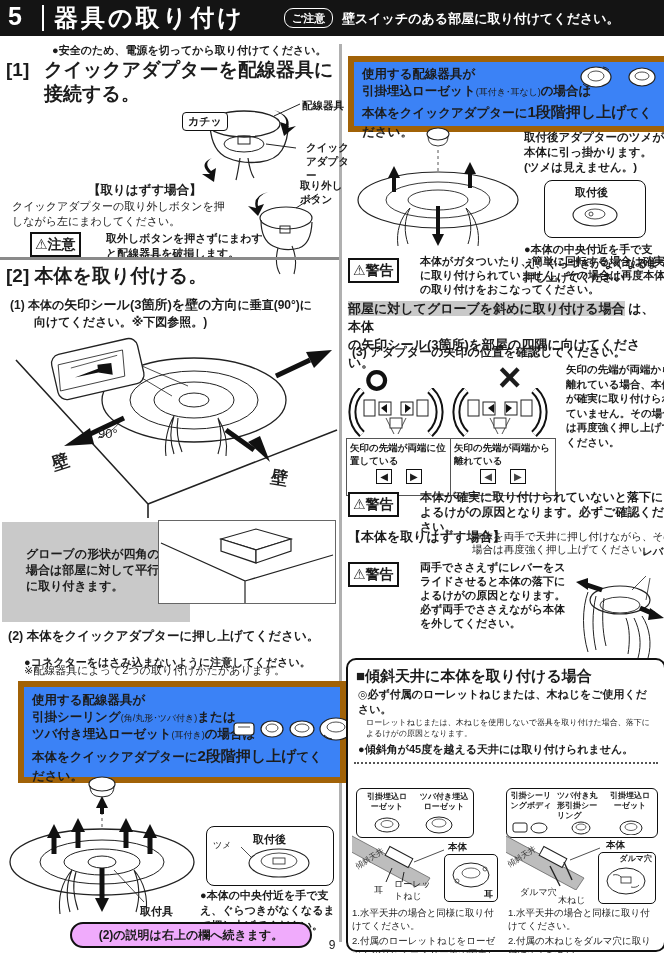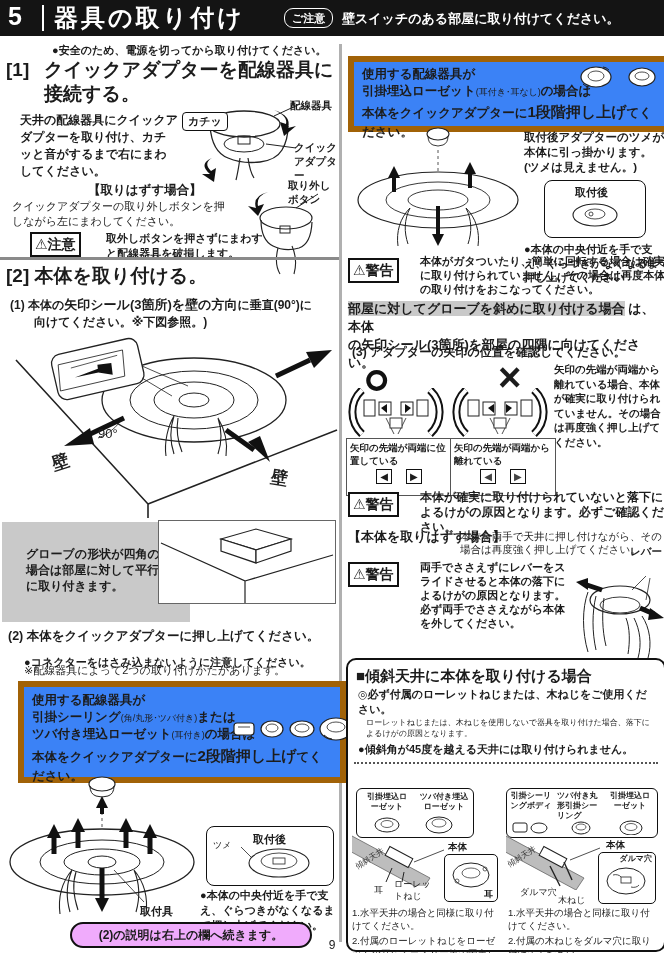--- a/index.html
+++ b/index.html
@@ -4,21 +4,21 @@
 <style>
   html,body{margin:0;padding:0;background:#fff;}
   #page{position:relative;width:664px;height:953px;background:#fff;overflow:hidden;
         font-family:"Liberation Sans","DejaVu Sans",sans-serif;color:#1c1c1c;}
   .abs{position:absolute;}
   .b{font-weight:bold;}
   .f8{font-size:8px;line-height:10px;}
   .f9{font-size:9px;line-height:12px;}
   .f95{font-size:9.5px;line-height:13px;}
   .f10{font-size:10px;line-height:13px;}
-  .f105{font-size:10.5px;line-height:14px;}
+  .f105{font-size:10.5px;line-height:14px;margin-left:12px;}
   .f11{font-size:11px;line-height:15px;}
   .f115{font-size:11.5px;line-height:15px;}
   .f12{font-size:12px;line-height:16px;}
   .f125{font-size:12.5px;line-height:17px;}
   .f13{font-size:13px;line-height:18px;}
   .f15{font-size:15px;line-height:19px;}
   .f19{font-size:19px;line-height:24px;}
   .boxed{border:6px solid #a16207;background:#3b82f6;}
   .warnlabel{display:inline-block;border:2px solid #111;font-weight:bold;font-size:14px;
              padding:2px 3px 1px 3px;background:#fff;white-space:nowrap;}
@@ -54,21 +54,20 @@
   <div class="vdivider"></div>
 
   <div class="abs" style="left:0;top:36px;width:339px;height:917px;">
 
     <div class="abs b f11" style="left:52px;top:7px;">●安全のため、電源を切ってから取り付けてください。</div>
 
     <div class="abs b f19" style="left:6px;top:22px;">[1]</div>
     <div class="abs b f19" style="left:44px;top:22px;">クイックアダプターを配線器具に</div>
     <div class="abs b f19" style="left:44px;top:46px;">接続する。</div>
 
-    <div class="abs f12" style="left:20px;top:76px;width:158px;font-weight:600;line-height:17px;">天井の配線器具にクイックアダプターを取り付け、カチッと音がするまで右にまわしてください。</div>
 
     <svg class="abs" style="left:178px;top:56px;" width="160" height="96" viewBox="0 0 160 96">
       <ellipse cx="66" cy="32" rx="36" ry="13" fill="#fff" stroke="#222" stroke-width="1.3"></ellipse>
       <path d="M32 34 q2 26 18 32 q14 6 32 4 q16 -2 22 -12 q6 -10 6 -24" fill="none" stroke="#222" stroke-width="1.3"></path>
       <ellipse cx="66" cy="52" rx="20" ry="8" fill="none" stroke="#222" stroke-width="1"></ellipse>
       <rect x="60" y="44" width="12" height="8" fill="none" stroke="#222" stroke-width="1"></rect>
       <path d="M62 66 q-2 14 -4 22 M70 66 q2 14 6 20" fill="none" stroke="#222" stroke-width="1.2"></path>
       <path d="M96 18 q18 6 14 18 l8 -2 l-12 10 l-4 -14 l6 2 q2 -8 -12 -14 z" fill="#111"></path>
       <path d="M34 66 q-14 6 -2 16 l-8 0 l12 8 l2 -14 l-5 3 q-8 -8 1 -13 z" fill="#111"></path>
       <line x1="96" y1="24" x2="122" y2="12" stroke="#222" stroke-width="1"></line>

